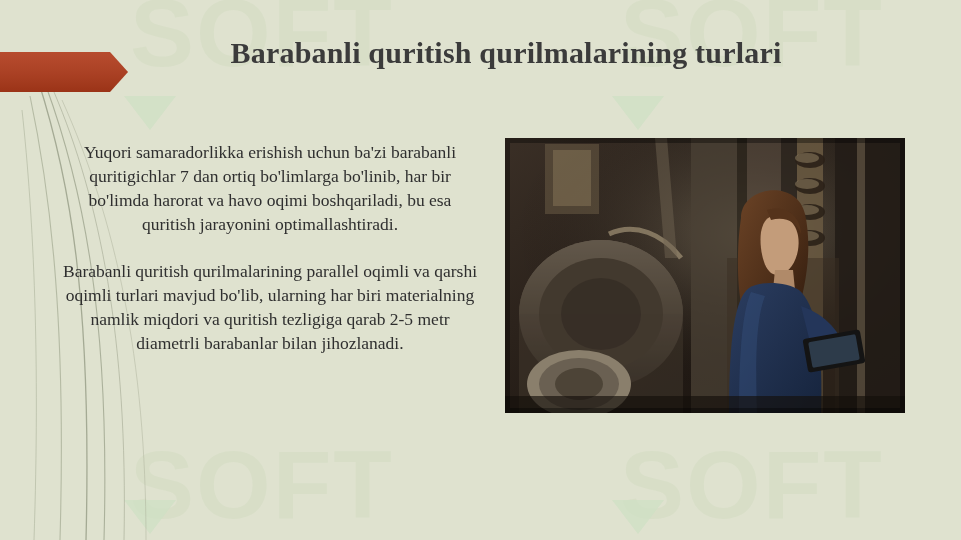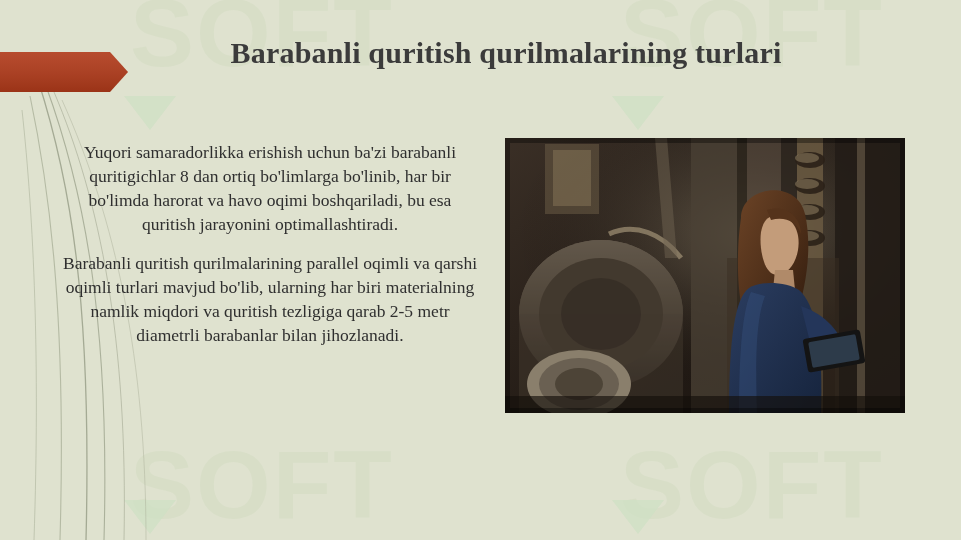--- a/index.html
+++ b/index.html
@@ -90,21 +90,21 @@
     left: 60px;
     top: 140px;
     width: 420px;
     text-align: center;
     font-size: 17.5px;
     line-height: 1.38;
     color: #2f2f2f;
     font-family: "Liberation Serif", serif;
   }
   .body-text p { margin: 0; }
-  .body-text p + p { margin-top: 14px; }
+  .body-text p + p { margin-top: 22px; }
 
   
   .photo {
     position: absolute;
     left: 505px;
     top: 138px;
     width: 400px;
     height: 275px;
     overflow: hidden;
     background: #2a211b;
@@ -142,21 +142,21 @@
       <linearGradient id="rgrad" x1="0" y1="0" x2="0" y2="1">
         <stop offset="0%" stop-color="#ffffff" stop-opacity="0.25"></stop>
         <stop offset="100%" stop-color="#000000" stop-opacity="0.35"></stop>
       </linearGradient>
     </defs>
   </svg>
 
   <div class="title">Barabanli quritish qurilmalarining turlari</div>
 
   <div class="body-text">
-    <p>Yuqori samaradorlikka erishish uchun ba'zi barabanli quritigichlar 8 dan ortiq bo'limlarga bo'linib, har bir bo'limda harorat va havo oqimi boshqariladi, bu esa quritish jarayonini optimallashtiradi.</p>
+    <p>Yuqori samaradorlikka erishish uchun ba'zi barabanli quritigichlar 7 dan ortiq bo'limlarga bo'linib, har bir bo'limda harorat va havo oqimi boshqariladi, bu esa quritish jarayonini optimallashtiradi.</p>
     <p>Barabanli quritish qurilmalarining parallel oqimli va qarshi oqimli turlari mavjud bo'lib, ularning har biri materialning namlik miqdori va quritish tezligiga qarab 2-5 metr diametrli barabanlar bilan jihozlanadi.</p>
   </div>
 
   <div class="photo" title="">
     <svg width="400" height="275" viewBox="0 0 400 275">
       <defs>
         <linearGradient id="bgDark" x1="0" y1="0" x2="1" y2="1">
           <stop offset="0%" stop-color="#3a2f26"></stop>
           <stop offset="55%" stop-color="#241c16"></stop>
           <stop offset="100%" stop-color="#17110d"></stop>

